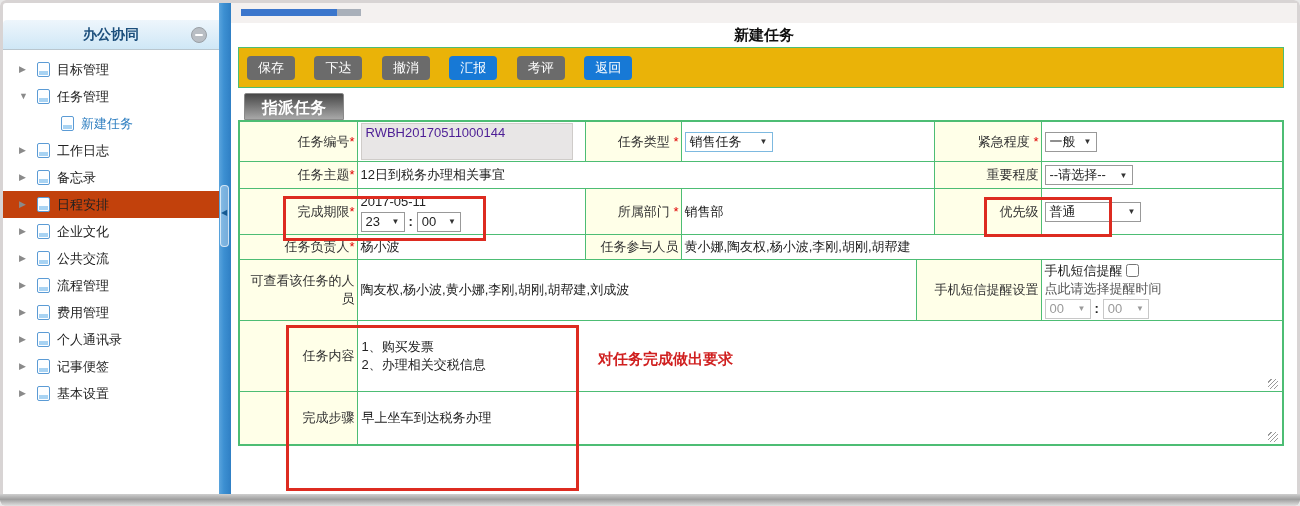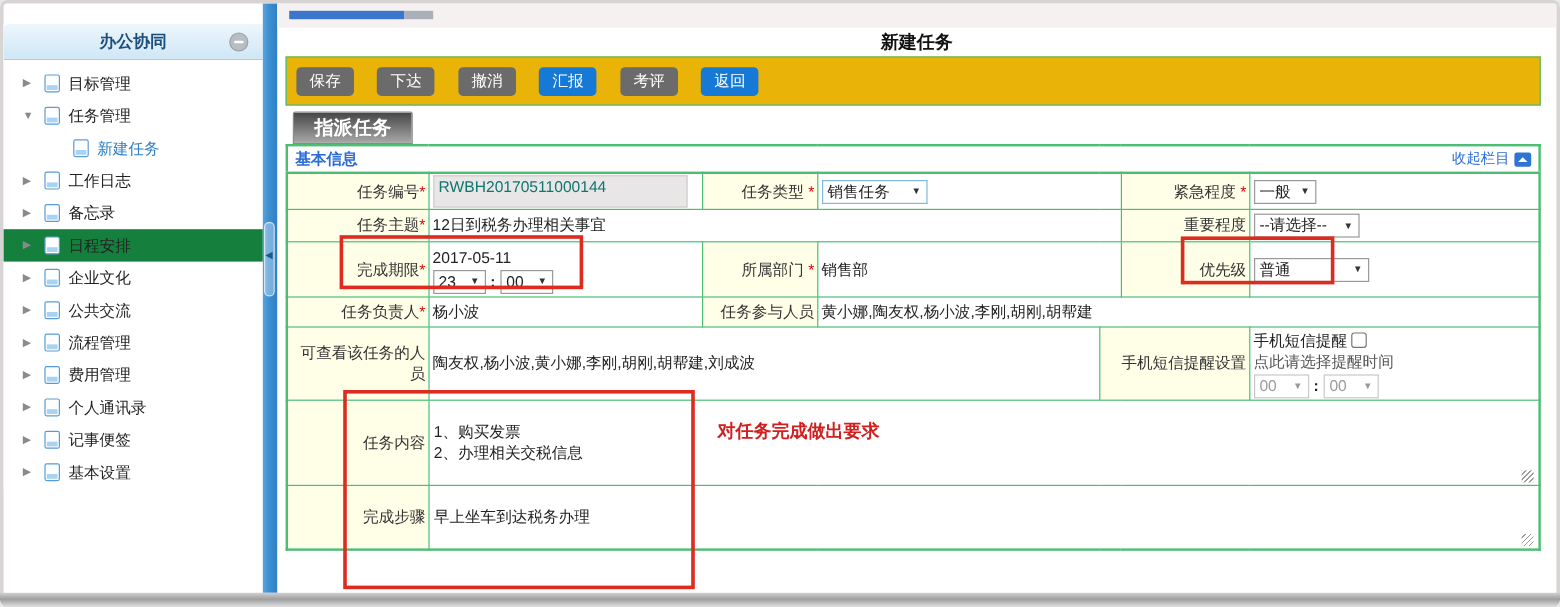--- a/index.html
+++ b/index.html
@@ -25,21 +25,21 @@
   .si .arr{ position:absolute; left:16px; top:0; font-size:9px; color:#8a8a8a; }
   .si.expandable .arr::after{ content:"▶"; }
   .si.expanded .arr::after{ content:"▼"; }
   .si .doc{ position:absolute; left:34px; top:6px; width:13px; height:15px; background:#fdfeff;
     border:1px solid #5b9bd5; border-radius:2px; }
   .si .doc i{ position:absolute; left:1px; right:1px; bottom:1px; height:4px; background:#a8d3f3; }
   .si .txt{ position:absolute; left:54px; }
   .si.sub .doc{ left:58px; }
   .si.sub .txt{ left:78px; color:#2f7fc1; }
   .si.selected{ background:#c9e4f8; }
-  .si.hovered{ background:#15803d; }
+  .si.hovered{ background:#c2410c; }
 
   
   .splitter{ position:absolute; left:219px; top:3px; width:12px; height:491px;
     background:linear-gradient(90deg,#5aa4dd,#3d90d2 40%,#2f7fc4); }
   .splitter .thumb{ position:absolute; left:1px; top:182px; width:9px; height:62px;
     background:rgba(255,255,255,.32); border:1px solid rgba(255,255,255,.65); border-radius:4px; cursor:pointer;}
   .splitter .thumb::after{ content:"◀"; position:absolute; left:0; top:22px; font-size:8px; color:#155a92; }
 
   
   .topstrip{ position:absolute; left:231px; top:3px; width:1066px; height:20px; background:#f4f1f0; }
@@ -71,22 +71,22 @@
   td.lbl{ background:#ffffe8; text-align:right; padding-right:2px; color:#333; }
   .req{ color:#e00000; }
   .sec-row td{ border-bottom:2px solid #4dbd74; }
   .sec-flex{ display:flex; align-items:center; justify-content:space-between; padding:0 3px; }
   .sec-title{ color:#2b6cd4; font-weight:bold; font-size:13px; }
   .collapse-link{ color:#2b6cd4; font-size:12px; display:flex; align-items:center; gap:4px; cursor:pointer; }
   .collapse-icon{ width:14px; height:12px; background:#2f74d0; border-radius:2px; position:relative; }
   .collapse-icon::after{ content:""; position:absolute; left:3px; top:4px; border-left:4px solid transparent;
     border-right:4px solid transparent; border-bottom:4px solid #fff; }
 
-  .ro-input{ display:inline-block; width:212px; height:27px; line-height:18px; background:#e8e6e6;
-    border:1px solid #cfccc9; padding:0 4px; color:#0f766e; }
+  .ro-input{ display:inline-block; width:212px; height:37px; line-height:18px; background:#e8e6e6;
+    border:1px solid #cfccc9; padding:0 4px; color:#4c1d95; }
   .sel{ display:inline-flex; align-items:center; justify-content:space-between; height:20px;
     border:1px solid #999; background:#fff; padding:0 4px; cursor:pointer; color:#222; }
   .sel::after{ content:"▼"; font-size:8px; color:#333; margin-left:6px; }
   .sel.blueb{ border-color:#7db9e0; }
   .sel.disabled{ color:#9a9a9a; border-color:#c8c8c8; }
   .sel.disabled::after{ color:#9a9a9a; }
   .colon{ display:inline-block; margin:0 4px; font-weight:bold; }
 
   td.ta{ vertical-align:top; position:relative; white-space:pre-line; padding:2px 4px; }
   .grip{ position:absolute; right:4px; bottom:2px; width:10px; height:10px; cursor:nwse-resize;
@@ -232,31 +232,20 @@
     <colgroup>
       <col style="width:118px">
         <col style="width:228px">
         <col style="width:96px">
       <col style="width:235px">
         <col style="width:18px">
         <col style="width:107px">
         <col>
     </colgroup>
     <tbody>
-        <tr class="sec-row" style="height:23px;">
-      <td colspan="7">
-        <div class="sec-flex">
-          <span class="sec-title">基本信息</span>
-          <span class="collapse-link">
-            <span>收起栏目</span>
-            <span class="collapse-icon"></span>
-          </span>
-        </div>
-      </td>
-    </tr>
     <tr style="height:27px;margin-left:32px;">
       <td class="lbl">
         <span>任务编号</span><span class="req">*</span>
       </td>
       <td>
         <span class="ro-input">RWBH20170511000144</span>
       </td>
       <td class="lbl">
         <span>任务类型</span> <span class="req">*</span>
       </td>

